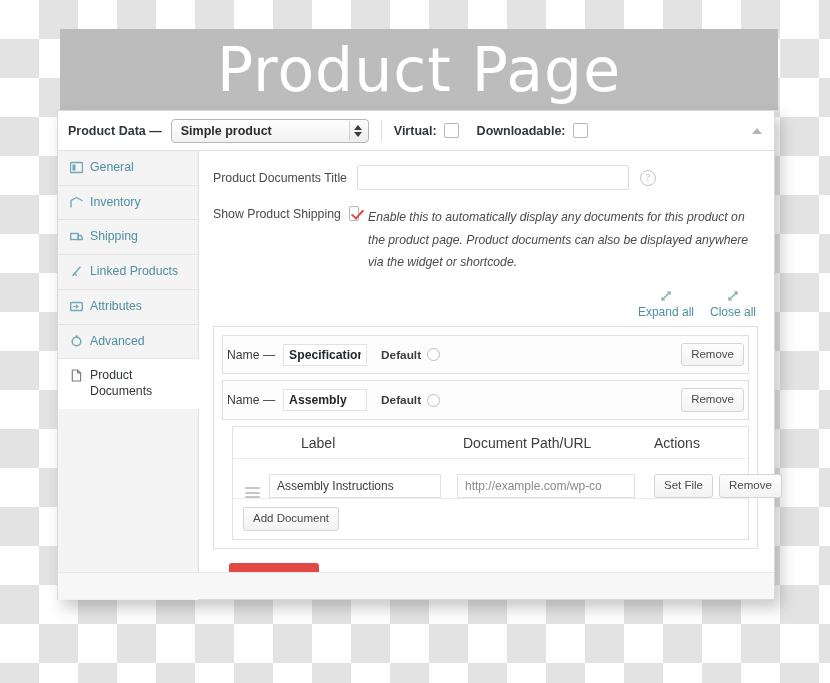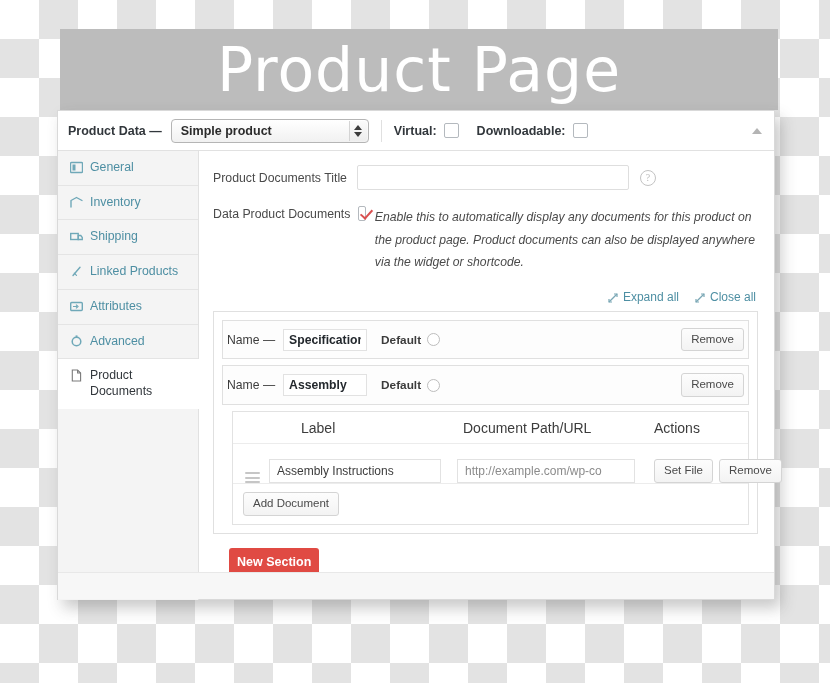--- a/index.html
+++ b/index.html
@@ -250,20 +250,21 @@
     margin-top: 16px;
     margin-bottom: 7px;
     padding-right: 2px;
   }
   .toggle-link {
     font-size: 12px;
     color: #4e8fa3;
     display: inline-flex;
     align-items: center;
     gap: 5px;
+    flex-direction: column;
   }
   .diag-icon { width: 10px; height: 10px; display: block; }
 
   
   #sections-box {
     border: 1px solid #e0e0e0;
     background: #fff;
     padding: 8px;
   }
   .section-row {
@@ -506,21 +507,21 @@
 
     <div id="content">
 
       <div class="field-row">
         <span class="field-label">Product Documents Title</span>
         <input class="text-input" id="pd-title-input" type="text" placeholder="" style="">
         <span class="help-icon">?</span>
       </div>
 
       <div id="show-docs-row">
-        <span id="show-docs-label">Data Product Documents</span>
+        <span id="show-docs-label">Show Product Shipping</span>
         <span class="checkbox checked"></span>
         <span id="show-docs-desc">Enable this to automatically display any documents for this product on the product page. Product documents can also be displayed anywhere via the widget or shortcode.</span>
       </div>
 
       <div id="toggle-links">
         <span class="toggle-link">
           <span class="diag-icon">
             <svg viewBox="0 0 10 10" width="10" height="10">
                 <path d="M1 9L9 1" stroke="#7aa7b5" stroke-width="1.2"></path>
                 <path d="M6 1h3v3" fill="none" stroke="#7aa7b5" stroke-width="1.2"></path>

